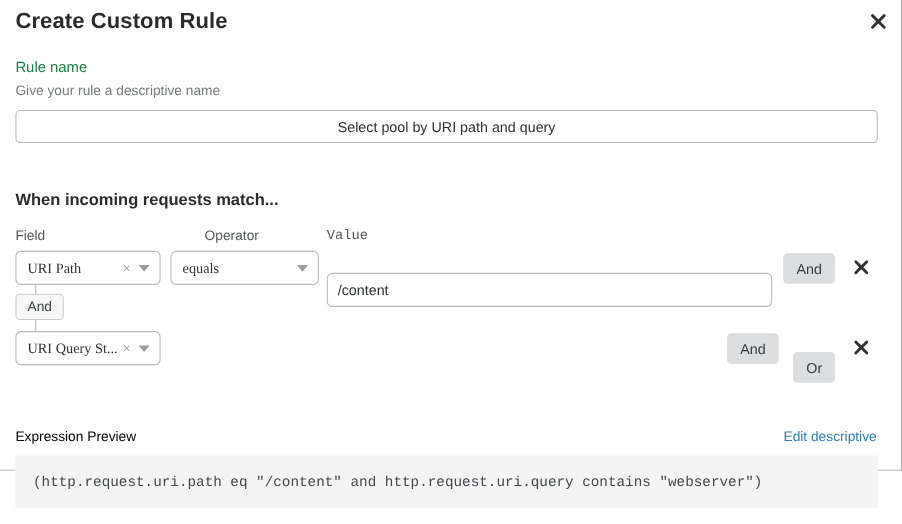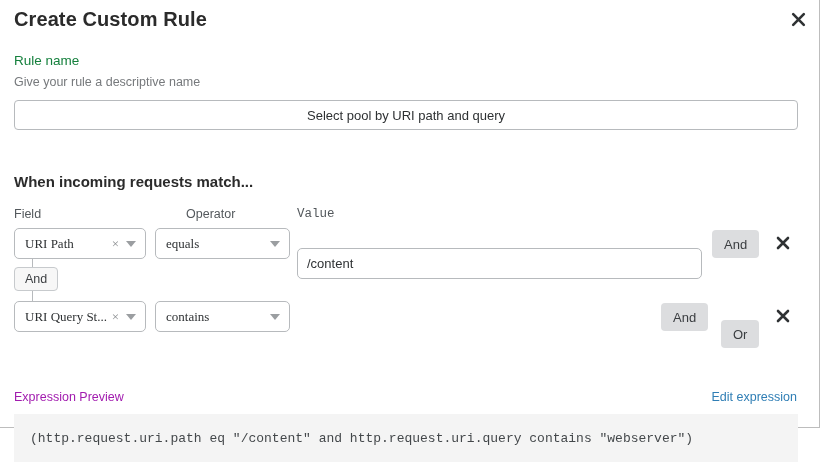--- a/index.html
+++ b/index.html
@@ -195,21 +195,21 @@
     color: #3c3f42;
     cursor: pointer;
     z-index: 2;
   }
 
   .preview-label {
     position: absolute;
     left: 14px;
     top: 390px;
     font-size: 12.5px;
-    color: #a21caf;
+    color: #000000;
   }
   .edit-expression {
     position: absolute;
     right: 22px;
     top: 390px;
     font-size: 12.5px;
     color: #2f7eb5;
     text-decoration: none;
     cursor: pointer;
   }
@@ -281,32 +281,28 @@
       <path d="M2 2 L12 12 M12 2 L2 12" stroke="#2f3234" stroke-width="2.6" stroke-linecap="round"></path>
     </svg>
   </div>
 
   <div class="select-shell" style="left:14px; top:301px; width:132px;">
     <span class="sel-text">URI Query St...</span>
     <span class="clear-x">×</span>
     <span class="caret"></span>
   </div>
 
-  <div class="select-shell" style="left:155px; top:301px; width:135px;">
-    <span class="sel-text">contains</span>
-    <span class="caret"></span>
-  </div>
 
 
   <button class="logic-btn" style="left:661px; top:303px;">And</button>
   <button class="logic-btn" style="left:721px; top:320px;">Or</button>
 
   <div class="row-delete" style="left:774px; top:307px;">
     <svg width="14" height="14" viewBox="0 0 14 14" aria-hidden="true">
       <path d="M2 2 L12 12 M12 2 L2 12" stroke="#2f3234" stroke-width="2.6" stroke-linecap="round"></path>
     </svg>
   </div>
 
   <div class="preview-label">Expression Preview</div>
-  <a class="edit-expression">Edit expression</a>
+  <a class="edit-expression">Edit descriptive</a>
   <div class="expr-box">(http.request.uri.path eq "/content" and http.request.uri.query contains "webserver")</div>
 
 </div>
 
 </body></html>

